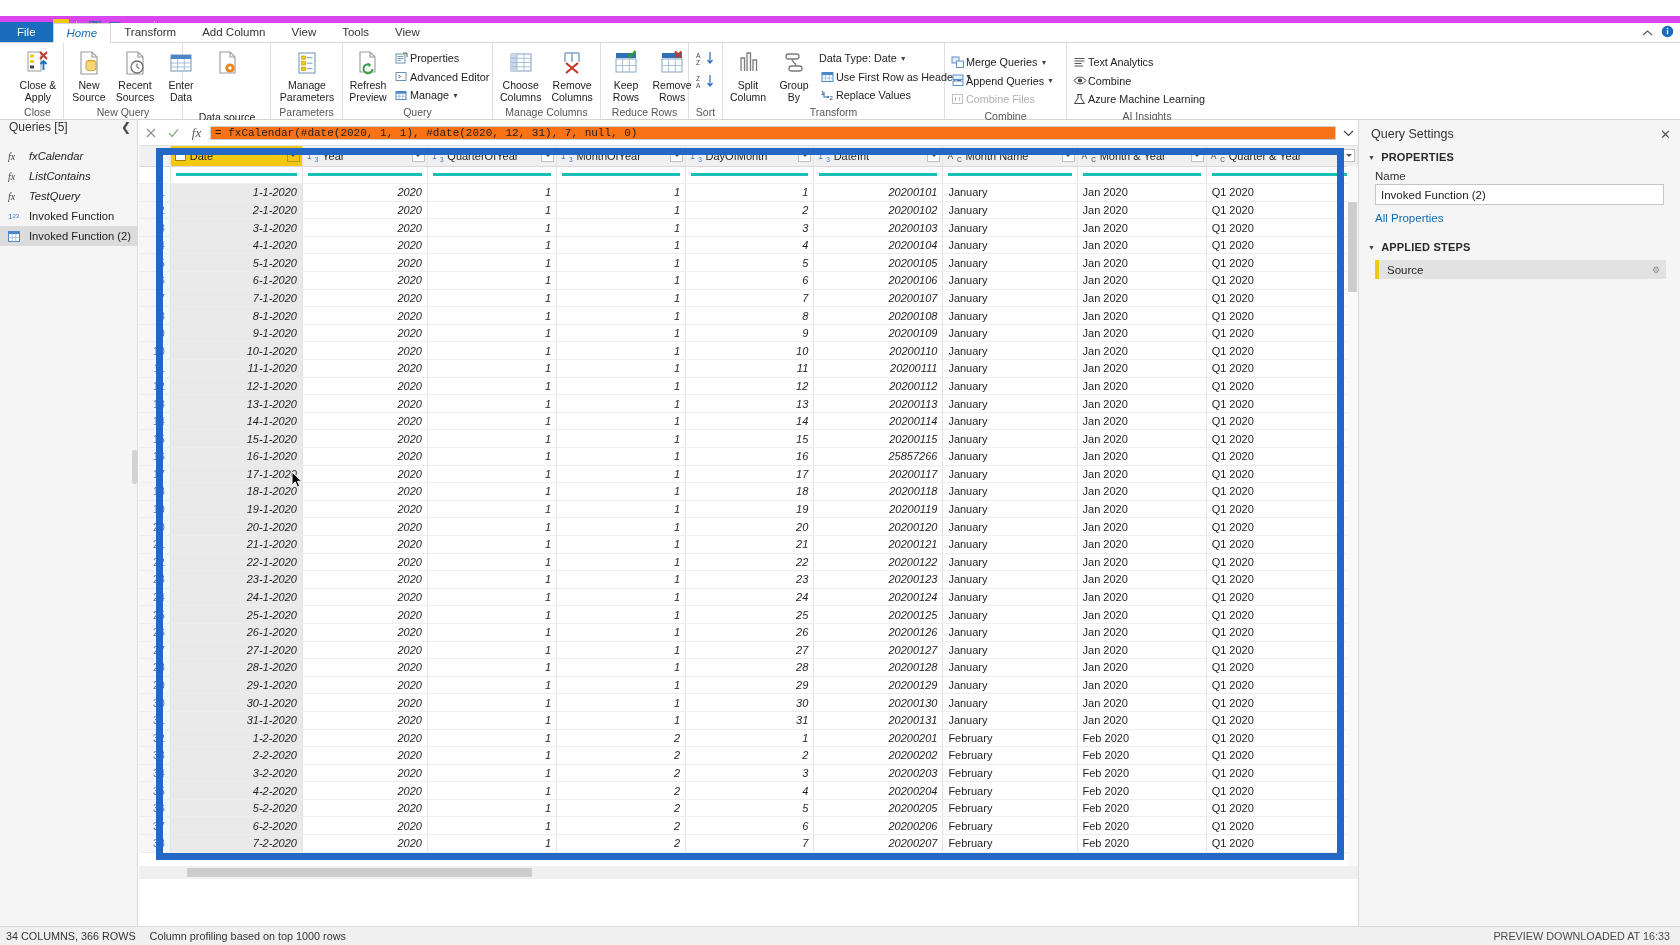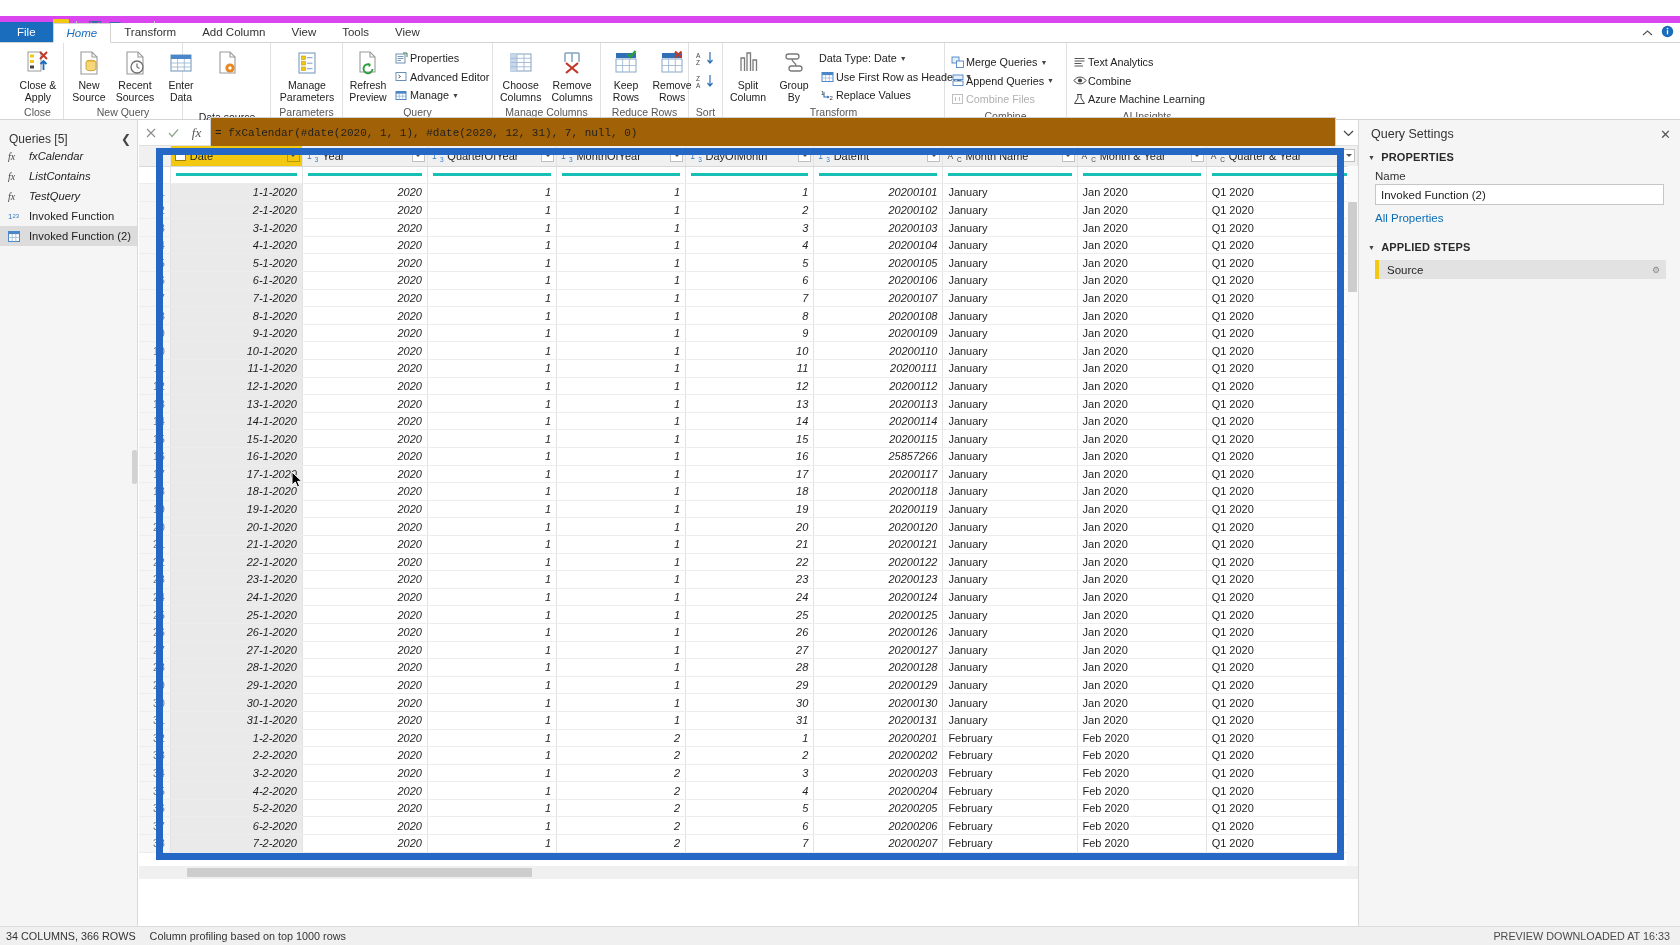--- a/index.html
+++ b/index.html
@@ -100,21 +100,21 @@
   .rsmall.disabled { color: #b0b0b0; }
   .rsmall .sico { width: 17px; display: inline-flex; align-items: center; justify-content: center; flex: none; }
   .caret { font-size: 7px; color: #444; margin-left: 3px; }
 
   
   .queries-pane {
     position: absolute; left: 0; top: 120px; width: 138px; height: 806px;
     background: #f5f5f5; border-right: 1px solid #d9d9d9;
   }
   .qp-head {
-    height: 26px; display: flex; align-items: flex-end; padding: 0 6px 0 9px;
+    height: 26px; display: flex; align-items: flex-start; padding: 0 6px 0 9px;
     font-size: 12px; color: #333; justify-content: space-between;
   }
   .qp-collapse { font-size: 12px; color: #444; cursor: pointer; }
   .qitem {
     height: 20px; display: flex; align-items: center; padding-left: 8px;
     font-size: 11.2px; color: #222; cursor: default; white-space: nowrap;
   }
   .qitem.selected { background: #dcdcdc; }
   .qitem .qico { width: 21px; flex: none; display: flex; align-items: center; font-size: 10px; color: #444; }
   .qitem .qname.italic { font-style: italic; }
@@ -124,22 +124,22 @@
     position: absolute; left: 139px; top: 120px; width: 1219px; height: 26px;
     background: #ffffff; display: flex; align-items: center;
     border-bottom: 1px solid #e0e0e0;
   }
   .fb-btn {
     width: 23px; height: 24px; display: flex; align-items: center; justify-content: center;
     color: #888; font-size: 12px; cursor: default;
   }
   .fb-fx { font-style: italic; font-family: "Liberation Serif", serif; font-size: 13px; color: #555; }
   .fb-input {
-    flex: 1; height: 31px; margin: 0 2px; padding: 0 4px;
-    border: 1px solid #d0d0d0; background: #a16207;
+    flex: 1; height: 14px; margin: 0 2px; padding: 0 4px;
+    border: 1px solid #d0d0d0; background: #f97316;
     font-family: "Liberation Mono", monospace; font-size: 11px; color: #1f1f1f;
     display: flex; align-items: center; overflow: hidden; white-space: nowrap;
   }
   .fb-expand { width: 20px; height: 24px; display: flex; align-items: center; justify-content: center;
     font-size: 9px; color: #444; cursor: default; }
 
   
   .grid-wrap {
     position: absolute; left: 139px; top: 146px; width: 1219px; height: 720px;
     background: #ffffff; overflow: hidden;

